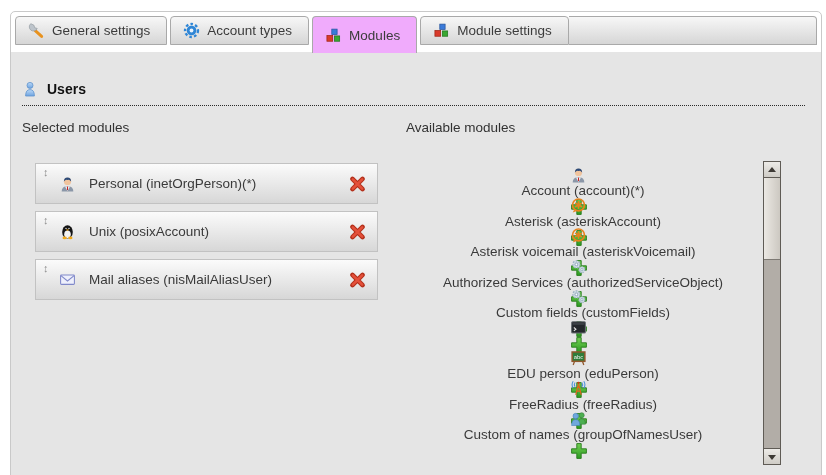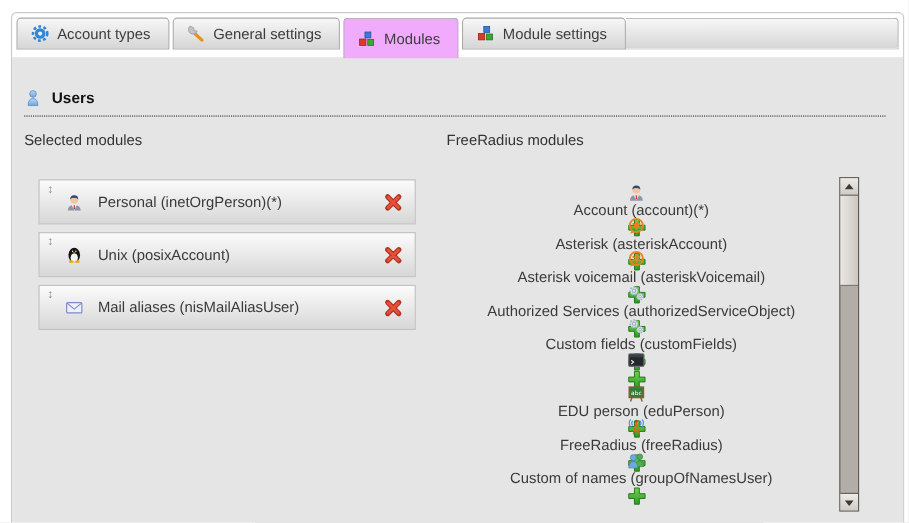--- a/index.html
+++ b/index.html
@@ -215,29 +215,29 @@
     <path d="M6.8 1.6 h4.4 v5.2 h5.2 v4.4 h-5.2 v5.2 h-4.4 v-5.2 H1.6 V6.8 h5.2 Z" fill="url(#gplus)" stroke="#267a1a" stroke-width="0.9" stroke-linejoin="round"></path>
   </symbol>
 </svg>
 
 <div class="panel">
 
   <div class="tabbar">
     <div class="tabs-group" id="tabs-mount">
         <div class="tab">
     <svg class="tab-icon">
+            <use href="#icon-wrench"></use>
+          </svg>
+    <span>General settings</span>
+  </div>
+        <div class="tab">
+    <svg class="tab-icon">
             <use href="#icon-gear-blue"></use>
           </svg>
     <span>Account types</span>
-  </div>
-        <div class="tab">
-    <svg class="tab-icon">
-            <use href="#icon-wrench"></use>
-          </svg>
-    <span>General settings</span>
   </div>
         <div class="tab active">
     <svg class="tab-icon">
             <use href="#icon-cubes"></use>
           </svg>
     <span>Modules</span>
   </div>
         <div class="tab">
     <svg class="tab-icon">
             <use href="#icon-cubes"></use>
@@ -293,21 +293,21 @@
     <button class="delete-btn">
       <svg>
                 <use href="#icon-delete-cross"></use>
               </svg>
     </button>
   </div>
         </div>
     </div>
 
     <div class="col-right">
-      <div class="col-label">FreeRadius modules</div>
+      <div class="col-label">Available modules</div>
       <div class="avail-rows" id="available-mount">
           <div class="avail-row">
     <svg class="mod-icon">
               <use href="#icon-person"></use>
             </svg>
     <span class="mod-label">Account (account)(*)</span>
     <span class="avail-spacer"></span>
     <button class="add-btn">
       <svg>
                 <use href="#icon-add-plus"></use>

